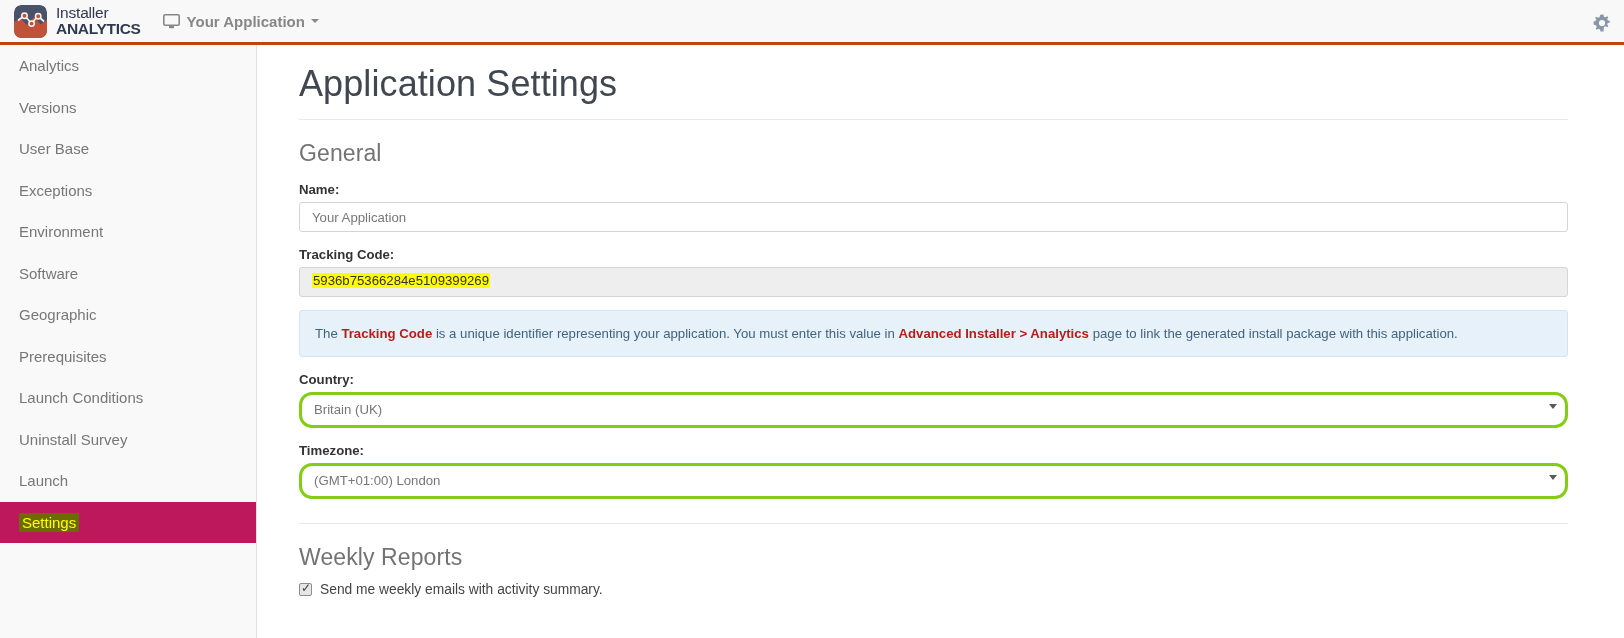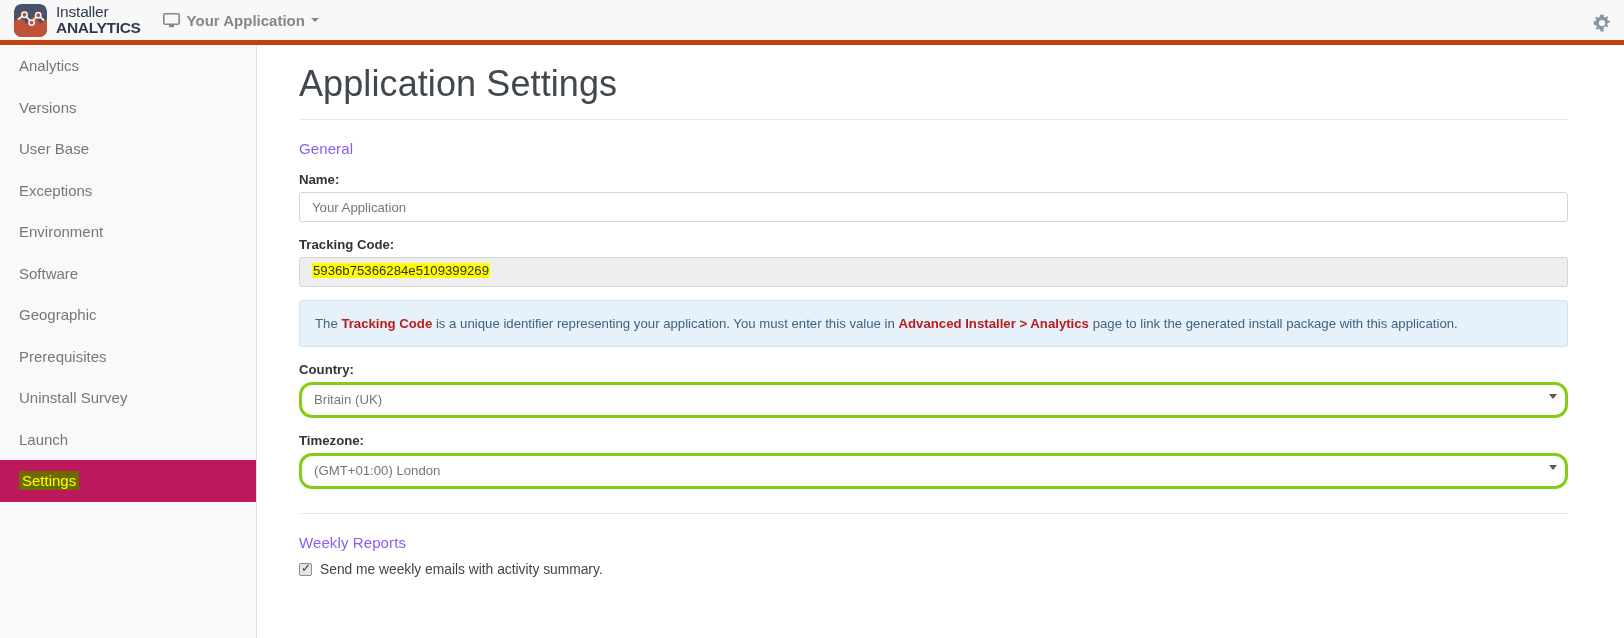--- a/index.html
+++ b/index.html
@@ -17,21 +17,21 @@
     color: #333333;
   }
 
   
   #topbar {
     position: absolute;
     top: 0; left: 0;
     width: 1624px;
     height: 45px;
     background: #f8f8f8;
-    border-bottom: 5px solid #c2410c;
+    border-bottom: 3px solid #c2410c;
     display: flex;
     align-items: center;
   }
   #brand {
     display: flex;
     align-items: center;
     margin-left: 14px;
     text-decoration: none;
   }
   #brand-logo {
@@ -138,23 +138,23 @@
   #page-title {
     font-size: 36px;
     font-weight: 300;
     color: #41474f;
     margin: 0;
     padding: 0 0 14px 0;
     letter-spacing: 0.1px;
     border-bottom: 1px solid #e9e9e9;
   }
   .section-title {
-    font-size: 15px;
+    font-size: 23px;
     font-weight: 300;
-    color: #8b5cf6;
+    color: #737373;
     margin: 20px 0 0 0;
     padding: 0;
     letter-spacing: 0.1px;
   }
   .field-label {
     display: block;
     font-size: 13.2px;
     font-weight: bold;
     color: #333333;
     margin: 15px 0 5px 0;
@@ -329,20 +329,23 @@
   <a class="nav-item" href="#">
     <span class="nav-label">Software</span>
   </a>
   <a class="nav-item" href="#">
     <span class="nav-label">Geographic</span>
   </a>
   <a class="nav-item" href="#">
     <span class="nav-label">Prerequisites</span>
   </a>
   <a class="nav-item" href="#">
+    <span class="nav-label">Launch Conditions</span>
+  </a>
+  <a class="nav-item" href="#">
     <span class="nav-label">Uninstall Survey</span>
   </a>
   <a class="nav-item" href="#">
     <span class="nav-label">Launch</span>
   </a>
   <a class="nav-item active" href="#">
     <span class="nav-label">Settings</span>
   </a>
 </nav>
 

